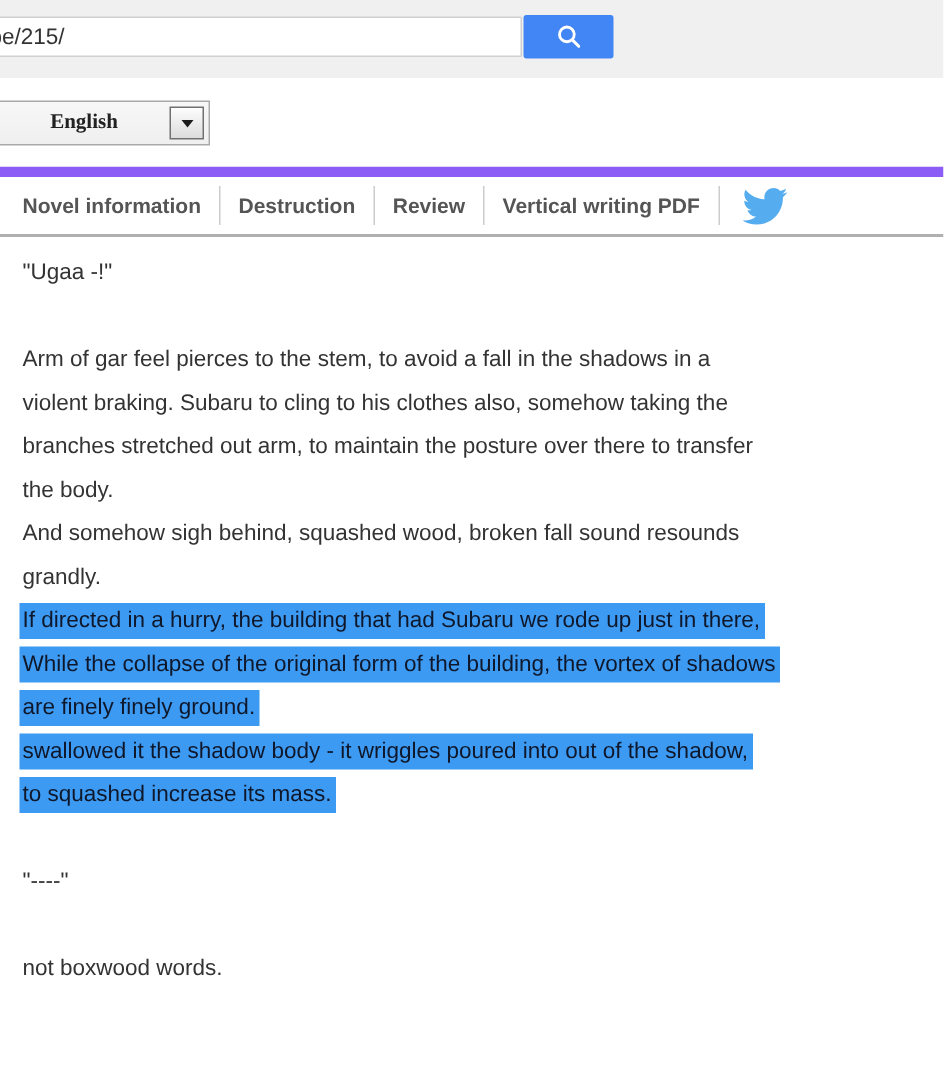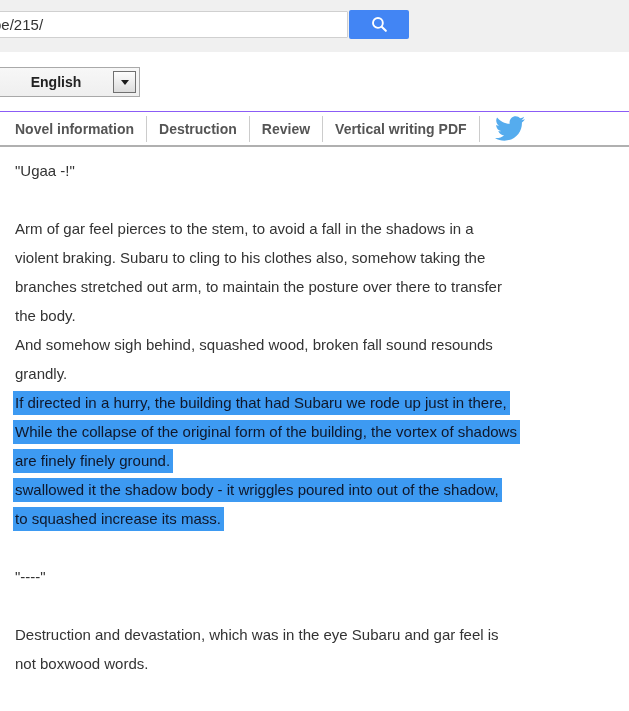--- a/index.html
+++ b/index.html
@@ -14,29 +14,29 @@
   .search-btn { position:absolute; left:349px; top:10px; width:60px; height:29px;
     background:#4285f4; border:none; border-radius:2px; cursor:pointer;
     display:flex; align-items:center; justify-content:center; }
 
   
   .lang-row { position:relative; height:59px; background:#fff; }
   .lang-select { position:absolute; left:-2px; top:15px; width:142px; height:30px;
     border:1px solid #a9a9a9; background:linear-gradient(#f7f7f7,#efefef);
     display:flex; align-items:center; cursor:pointer; }
   .lang-label { width:calc(100% - 26px); text-align:center;
-    font-size:14px; font-weight:bold; color:#222; }
+    font-size:14px; font-weight:bold; color:#222;font-family:Liberation Serif, serif; }
   .lang-arrow-btn { position:absolute; right:3px; top:3px; width:23px; height:22px;
     border:1px solid #707070; background:linear-gradient(#fdfdfd,#dcdcdc);
     display:flex; align-items:center; justify-content:center; }
   .lang-arrow { width:0; height:0; border-left:4px solid transparent;
     border-right:4px solid transparent; border-top:5px solid #1a1a1a; }
 
   
-  .nav { height:36px; border-top:1px solid #8b5cf6; border-bottom:2px solid #b0b0b0;
+  .nav { height:47px; border-top:7px solid #8b5cf6; border-bottom:2px solid #b0b0b0;
     display:flex; align-items:center; padding-left:15px; background:#fff; }
   .nav-item { font-size:14px; font-weight:bold; color:#555; padding:0 12px;
     cursor:pointer; white-space:nowrap; }
   .nav-item:first-child { padding-left:0; }
   .nav-div { width:1px; height:26px; background:#ccc; flex:0 0 auto; }
   .tw-wrap { margin-left:15px; display:flex; align-items:center; cursor:pointer; }
 
   
   .content { padding:9px 15px 0 15px; font-size:15px; color:#333; }
   .line { height:29px; line-height:29px; white-space:pre; }
@@ -96,15 +96,14 @@
     <div class="line">And somehow sigh behind, squashed wood, broken fall sound resounds</div>
     <div class="line">grandly.</div>
     <div class="line"><span class="hl">If directed in a hurry, the building that had Subaru we rode up just in there,</span></div>
     <div class="line"><span class="hl">While the collapse of the original form of the building, the vortex of shadows</span></div>
     <div class="line"><span class="hl">are finely finely ground.</span></div>
     <div class="line"><span class="hl">swallowed it the shadow body - it wriggles poured into out of the shadow,</span></div>
     <div class="line"><span class="hl">to squashed increase its mass.</span></div>
     <div class="gap"></div>
     <div class="line">"----"</div>
     <div class="gap"></div>
-    <div class="line">Destruction and devastation, which was in the eye Subaru and gar feel is</div>
     <div class="line">not boxwood words.</div>
   </div>
 
 </body></html>

